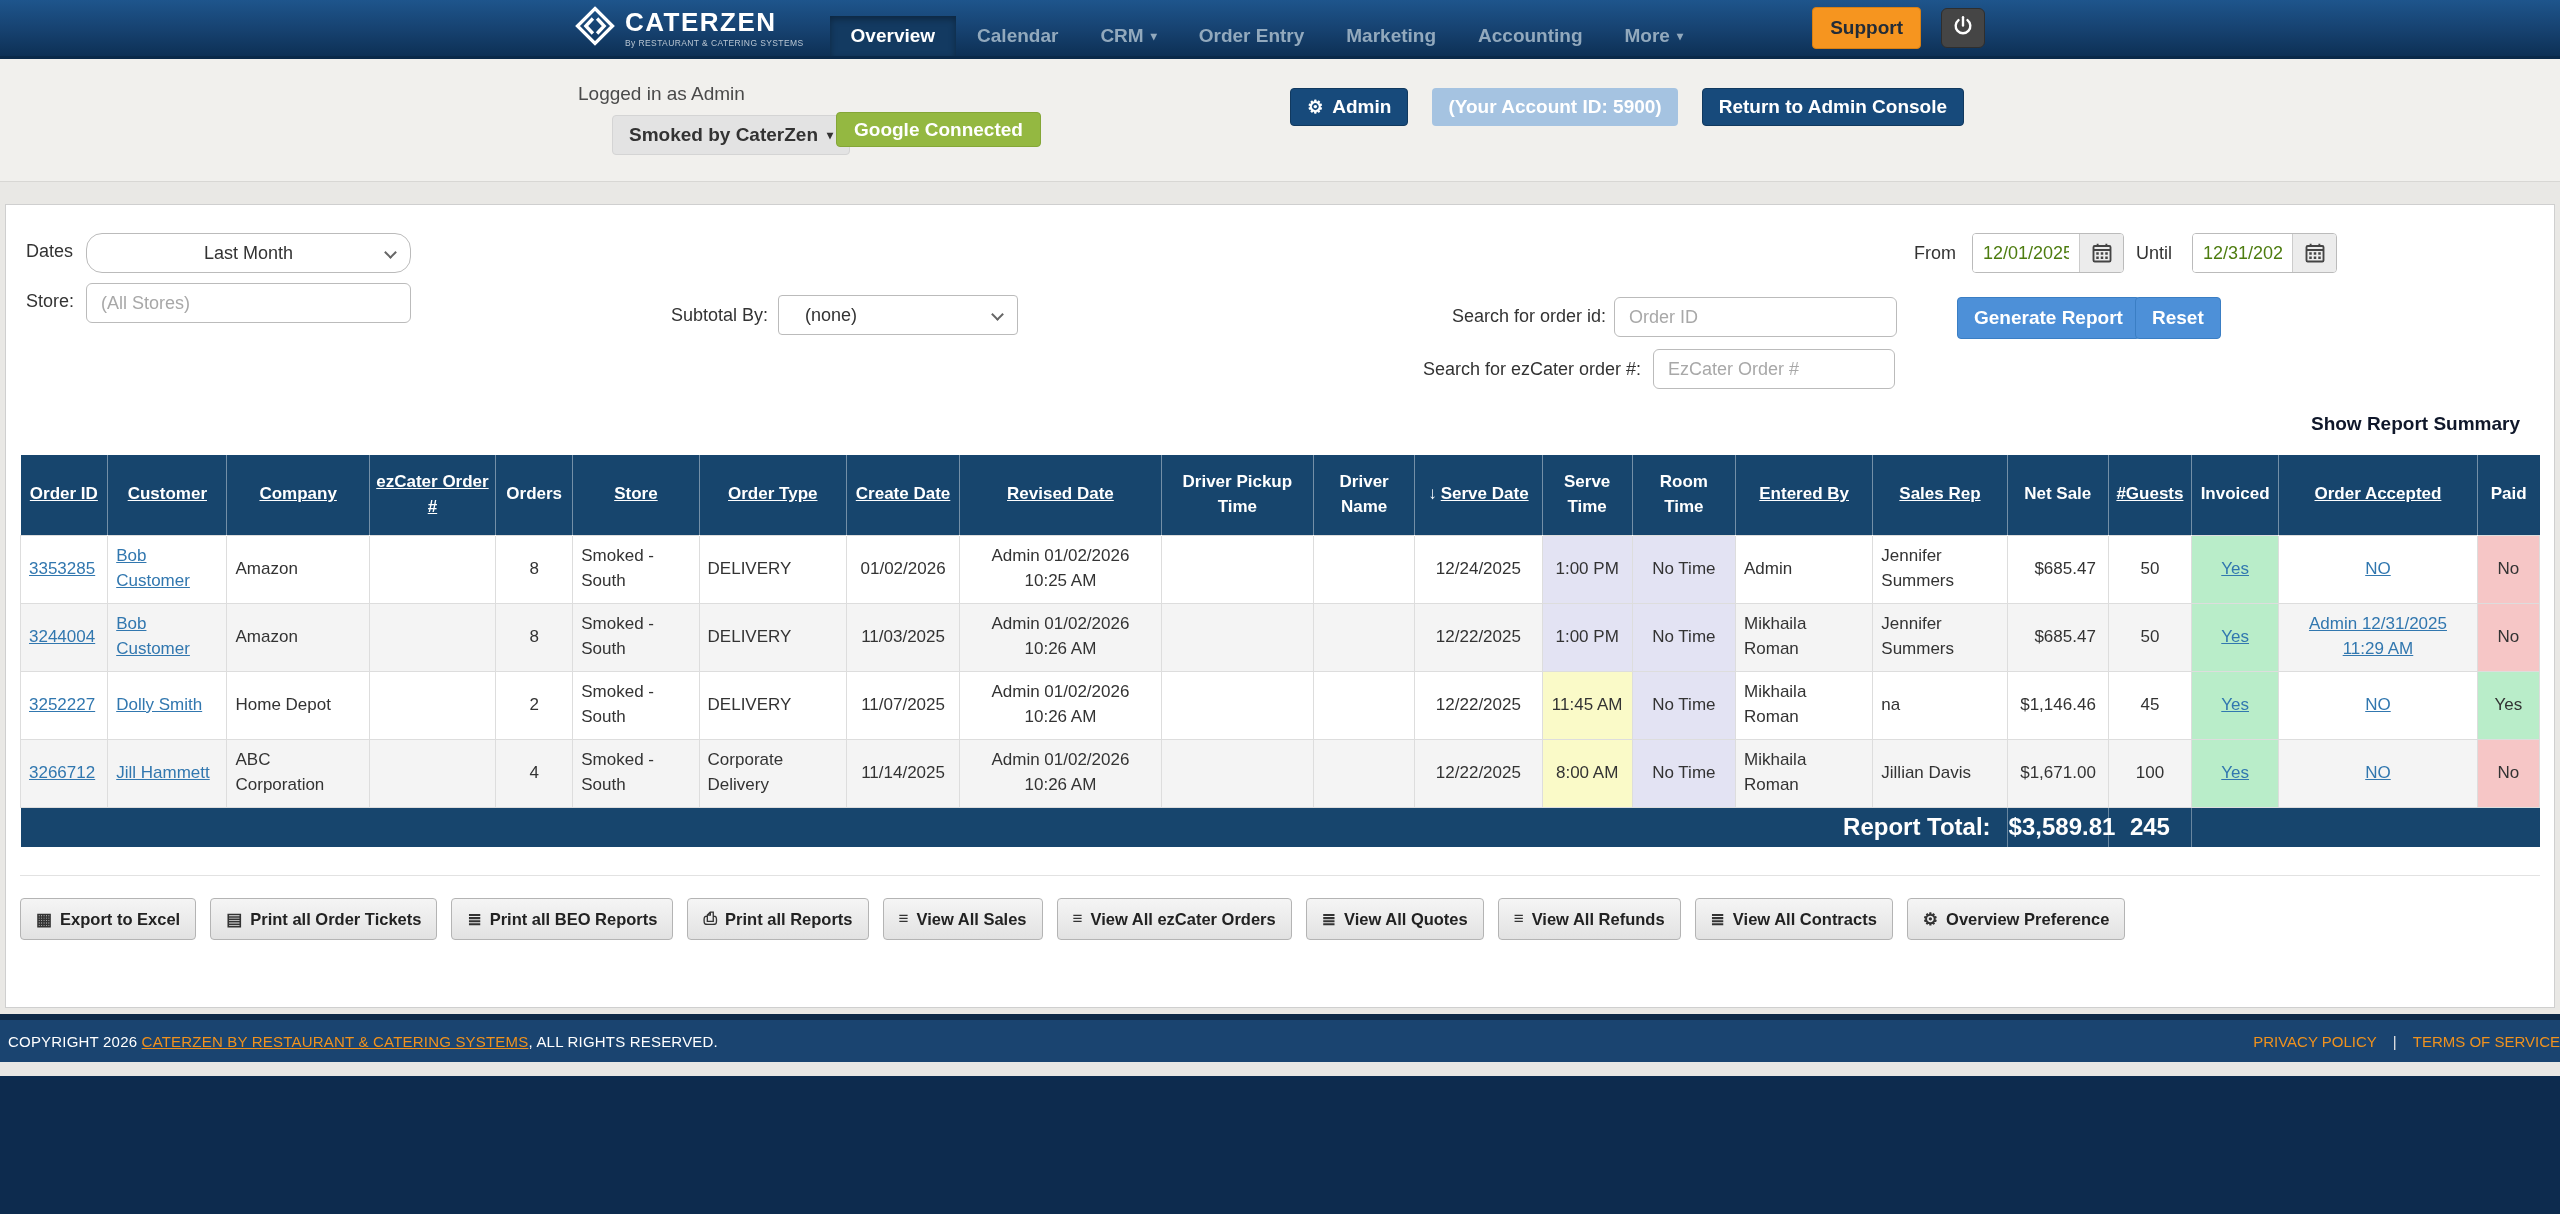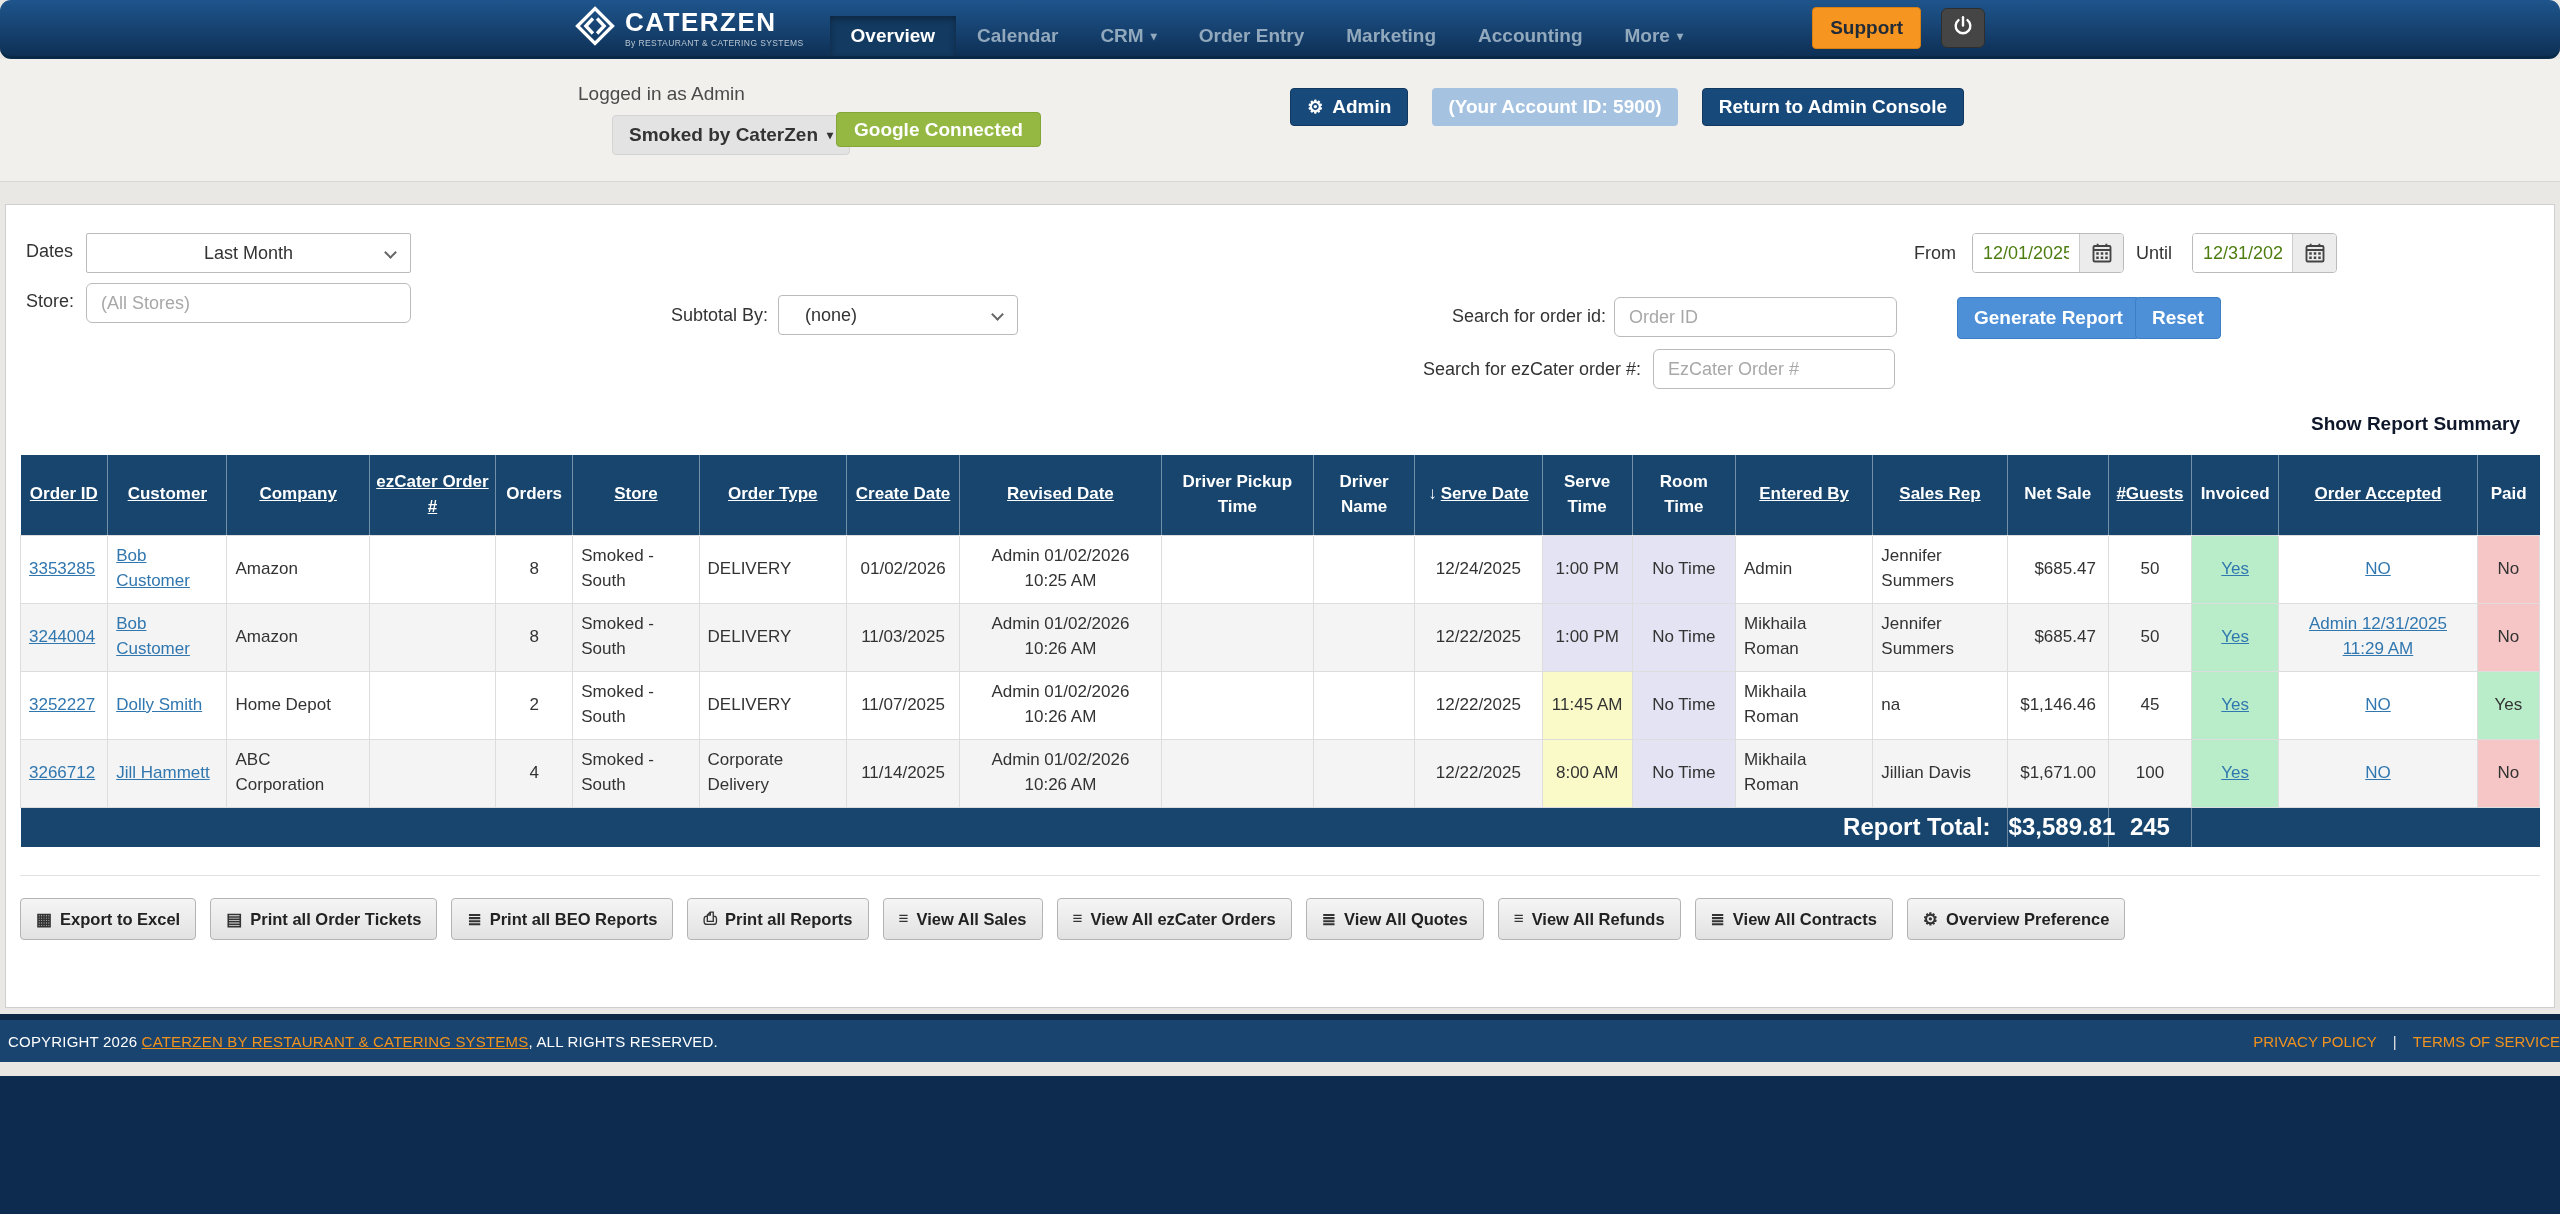--- a/index.html
+++ b/index.html
@@ -8,21 +8,20 @@
     width:2560px; height:1214px; overflow:hidden;
     background:#e9e8e5;
     font-family:"Liberation Sans", sans-serif;
     color:#333;
   }
   
   .nav {
     height:59px;
     background:linear-gradient(180deg,#1e558c 0%,#16416f 55%,#0d3055 100%);
     border-bottom:3px solid #0a2949;
-    border-radius:11px;
   }
   .nav-inner { width:1410px; margin-left:575px; display:flex; align-items:stretch; height:56px; }
   .brand { display:flex; align-items:center; gap:10px; }
   .brand-name { font-size:26px; font-weight:700; color:#fff; letter-spacing:1.5px; line-height:1; }
   .brand-tagline { font-size:8.5px; color:#b9c6d2; letter-spacing:.4px; margin-top:3px; white-space:nowrap; }
   .nav-menu { display:flex; margin-left:26px; height:100%; }
   .nav-item { display:flex; align-items:center; padding:0 21px; font-size:19px; font-weight:700; color:#92a9bd; cursor:pointer; white-space:nowrap;margin-top:16px; }
   .nav-item.active { background:#133a61; color:#fff; box-shadow:inset 0 3px 7px rgba(0,0,0,.35); }
   .nav-item .caret { font-size:12px; margin-left:7px; }
   .nav-right { margin-left:auto; display:flex; align-items:center; gap:20px; }
@@ -39,21 +38,21 @@
   .btn-navy { background:#174a7b; color:#fff; font-weight:700; font-size:19px; border:1px solid #11395f; border-radius:4px; padding:0 16px; display:flex; align-items:center; gap:9px; cursor:pointer; white-space:nowrap; }
   .btn-navy .gear { font-size:18px; }
   .badge-account { background:#a5c3e1; color:#fff; font-weight:700; font-size:19px; border-radius:4px; padding:0 16px; display:flex; align-items:center; white-space:nowrap; }
   .pre-panel { height:22px; }
   
   .panel { width:2550px; height:804px; margin-left:5px; background:#fff; border:1px solid #cfcfcf; position:relative; }
   .filters { position:relative; height:250px; font-size:18px; }
   .flabel { position:absolute; color:#333; }
   .dates-label { left:20px; top:36px; }
   .store-label { left:20px; top:86px; }
-  .sel { position:absolute; border:1px solid #bbb; border-radius:2px; background:#fff; display:flex; align-items:center; cursor:pointer; color:#333; }
+  .sel { position:absolute; border:1px solid #bbb; border-radius:16px; background:#fff; display:flex; align-items:center; cursor:pointer; color:#333; }
   .dates-select { left:80px; top:28px; width:325px; height:40px; justify-content:center; }
   .sel .chev { position:absolute; right:15px; top:14px; width:9px; height:9px; border-right:2px solid #666; border-bottom:2px solid #666; transform:rotate(45deg); }
   .text-input { position:absolute; border:1px solid #bbb; border-radius:6px; padding:0 14px; font-size:18px; color:#333; font-family:inherit; background:#fff; }
   .text-input::placeholder { color:#a8a8a8; }
   .store-input { left:80px; top:78px; width:325px; height:40px; }
   .subtotal-label { left:590px; top:100px; width:172px; text-align:right; }
   .subtotal-select { left:772px; top:90px; width:240px; height:40px; border-radius:4px; padding-left:26px; }
   .from-label { left:1908px; top:38px; }
   .until-label { left:2130px; top:38px; }
   .date-group { position:absolute; display:flex; height:40px; border:1px solid #bbb; border-radius:4px; overflow:hidden; background:#fff; }

